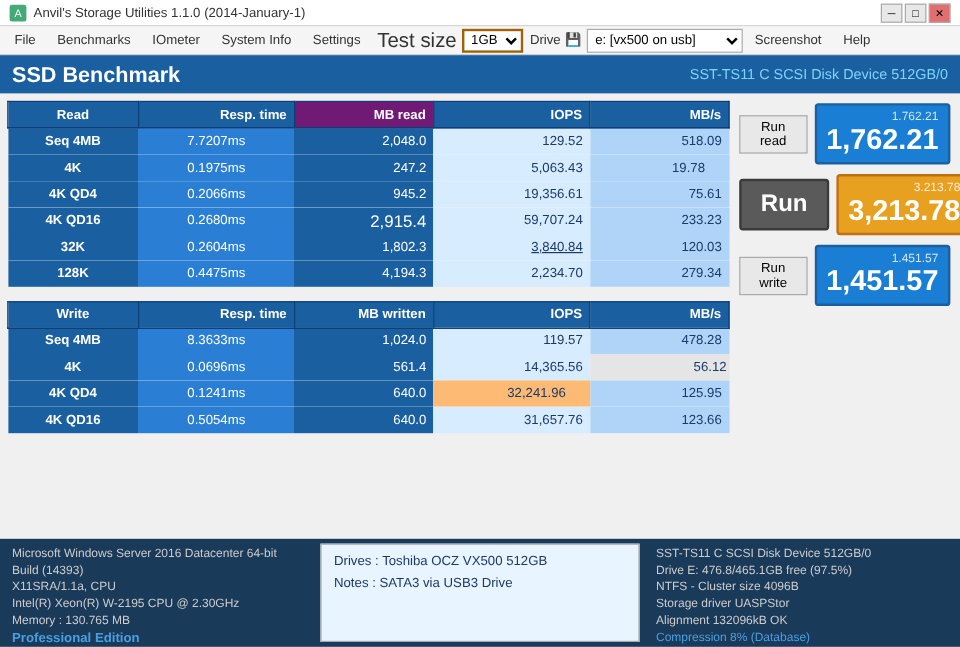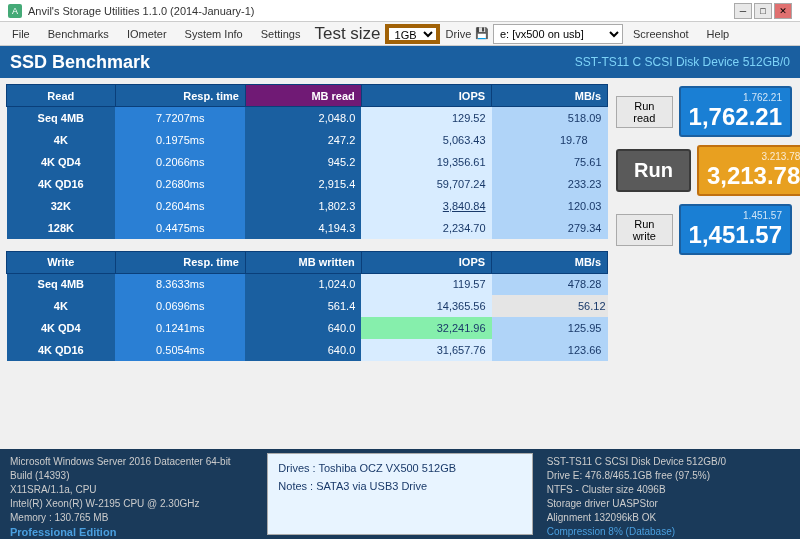--- a/index.html
+++ b/index.html
@@ -11,21 +11,21 @@
     .titlebar-icon { width: 14px; height: 14px; background: #4a7; border-radius: 2px; font-size: 9px; display: flex; align-items: center; justify-content: center; color: white; }
     .titlebar-title { font-size: 11px; color: #333; }
     .titlebar-controls { display: flex; gap: 2px; }
     .titlebar-btn { width: 18px; height: 16px; border: 1px solid #aaa; background: #e8e8e8; font-size: 9px; display: flex; align-items: center; justify-content: center; cursor: pointer; }
 
     
     .menubar { background: #f5f5f5; height: 24px; display: flex; align-items: center; padding: 0 4px; border-bottom: 1px solid #ccc; gap: 2px; }
     .menu-item { padding: 3px 8px; font-size: 11px; cursor: pointer; color: #333; }
     .test-size-group { display: flex; align-items: center; gap: 4px; margin-left: 4px; }
     .test-size-label { font-size: 17px; color: #333; }
-    .test-size-select { height: 20px; font-size: 11px; border: 4px solid #a16207; background: white; padding: 0 2px; }
+    .test-size-select { height: 20px; font-size: 11px; border: 2px solid #a16207; background: white; padding: 0 2px; }
     .drive-group { display: flex; align-items: center; gap: 4px; margin-left: 4px; }
     .drive-label { font-size: 11px; color: #333; }
     .drive-select { height: 20px; font-size: 11px; border: 1px solid #aaa; background: white; padding: 0 2px; min-width: 130px; }
     .screenshot-btn { padding: 3px 8px; font-size: 11px; cursor: pointer; color: #333; }
     .help-btn { padding: 3px 8px; font-size: 11px; cursor: pointer; color: #333; }
 
     
     .main-header { background: #1a5fa0; height: 32px; display: flex; align-items: center; justify-content: space-between; padding: 0 10px; }
     .ssd-title { font-size: 18px; font-weight: bold; color: white; }
     .device-title { font-size: 12px; color: #7dd3f8; }
@@ -146,21 +146,21 @@
           <tr style="background: rgb(255, 255, 255);">
             <td style="background:#1a5fa0;color:white;text-align:center;font-weight:bold;padding:2px 6px;font-size:11px;">4K QD4</td>
             <td style="background:#2a7fd4;color:white;text-align:center;padding:2px 6px;font-size:11px;">0.2066ms</td>
             <td style="background:#1a5fa0;color:white;text-align:right;padding:2px 6px;font-size:11px;">945.2</td>
             <td style="background:#d8ecff;color:#1a3a6a;text-align:right;padding:2px 6px;font-size:11px;">19,356.61</td>
             <td style="background:#b0d4f8;color:#1a3a6a;text-align:right;padding:2px 6px;font-size:11px;">75.61</td>
           </tr>
           <tr style="background: rgb(240, 246, 255);">
             <td style="background:#1a5fa0;color:white;text-align:center;font-weight:bold;padding:2px 6px;font-size:11px;">4K QD16</td>
             <td style="background:#2a7fd4;color:white;text-align:center;padding:2px 6px;font-size:11px;">0.2680ms</td>
-            <td style="background:#1a5fa0;color:white;text-align:right;padding:2px 6px;font-size:11px;">2,915.4</td>
+            <td style="background:#1a5fa0;color:white;text-align:right;padding:2px 6px;font-size:14px;">2,915.4</td>
             <td style="background:#d8ecff;color:#1a3a6a;text-align:right;padding:2px 6px;font-size:11px;">59,707.24</td>
             <td style="background:#b0d4f8;color:#1a3a6a;text-align:right;padding:2px 6px;font-size:11px;">233.23</td>
           </tr>
           <tr style="background: rgb(255, 255, 255);">
             <td style="background:#1a5fa0;color:white;text-align:center;font-weight:bold;padding:2px 6px;font-size:11px;">32K</td>
             <td style="background:#2a7fd4;color:white;text-align:center;padding:2px 6px;font-size:11px;">0.2604ms</td>
             <td style="background:#1a5fa0;color:white;text-align:right;padding:2px 6px;font-size:11px;">1,802.3</td>
             <td style="background:#d8ecff;color:#1a3a6a;text-align:right;padding:2px 6px;font-size:11px;text-decoration:underline;">3,840.84</td>
             <td style="background:#b0d4f8;color:#1a3a6a;text-align:right;padding:2px 6px;font-size:11px;">120.03</td>
           </tr>
@@ -198,21 +198,21 @@
             <td style="background:#1a5fa0;color:white;text-align:center;font-weight:bold;padding:2px 6px;font-size:11px;">4K</td>
             <td style="background:#2a7fd4;color:white;text-align:center;padding:2px 6px;font-size:11px;">0.0696ms</td>
             <td style="background:#1a5fa0;color:white;text-align:right;padding:2px 6px;font-size:11px;">561.4</td>
             <td style="background:#d8ecff;color:#1a3a6a;text-align:right;padding:2px 6px;font-size:11px;">14,365.56</td>
             <td style="background:#e5e5e5;color:#1a3a6a;text-align:right;padding:2px 2px;font-size:11px;">56.12</td>
           </tr>
           <tr style="background: rgb(255, 255, 255);">
             <td style="background:#1a5fa0;color:white;text-align:center;font-weight:bold;padding:2px 6px;font-size:11px;">4K QD4</td>
             <td style="background:#2a7fd4;color:white;text-align:center;padding:2px 6px;font-size:11px;">0.1241ms</td>
             <td style="background:#1a5fa0;color:white;text-align:right;padding:2px 6px;font-size:11px;">640.0</td>
-            <td style="background:#86efac;color:#1a3a6a;text-align:right;padding:2px 6px;font-size:11px;">32,241.96</td>
+            <td style="background:#fdba74;color:#1a3a6a;text-align:right;padding:2px 20px;font-size:11px;">32,241.96</td>
             <td style="background:#b0d4f8;color:#1a3a6a;text-align:right;padding:2px 6px;font-size:11px;">125.95</td>
           </tr>
           <tr style="background: rgb(240, 246, 255);">
             <td style="background:#1a5fa0;color:white;text-align:center;font-weight:bold;padding:2px 6px;font-size:11px;">4K QD16</td>
             <td style="background:#2a7fd4;color:white;text-align:center;padding:2px 6px;font-size:11px;">0.5054ms</td>
             <td style="background:#1a5fa0;color:white;text-align:right;padding:2px 6px;font-size:11px;">640.0</td>
             <td style="background:#d8ecff;color:#1a3a6a;text-align:right;padding:2px 6px;font-size:11px;">31,657.76</td>
             <td style="background:#b0d4f8;color:#1a3a6a;text-align:right;padding:2px 6px;font-size:11px;">123.66</td>
           </tr>
         </tbody>

